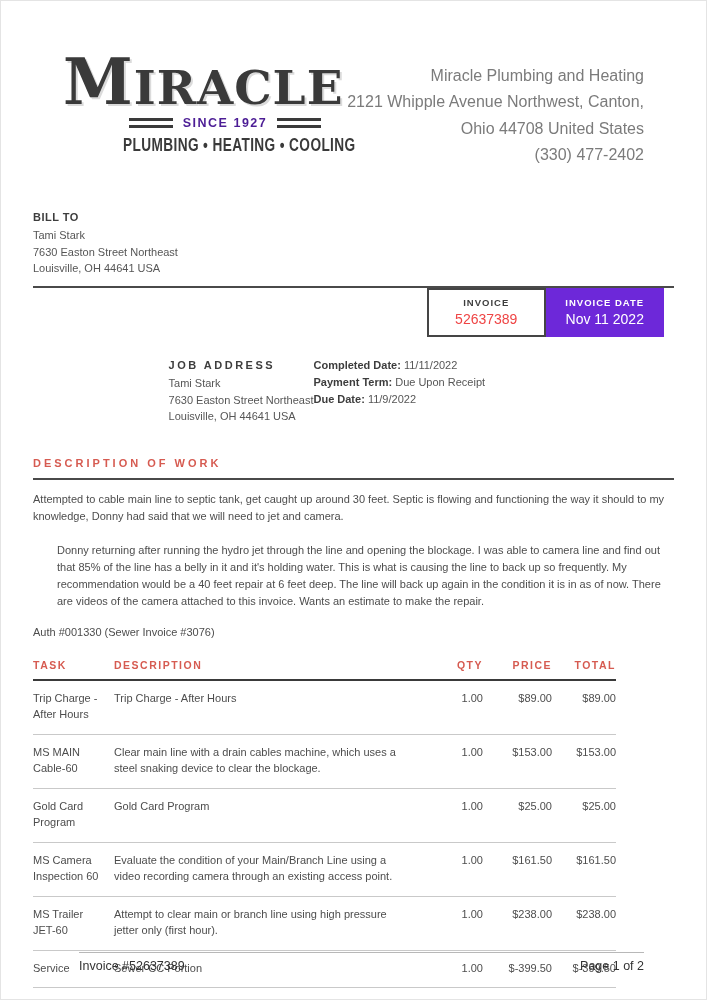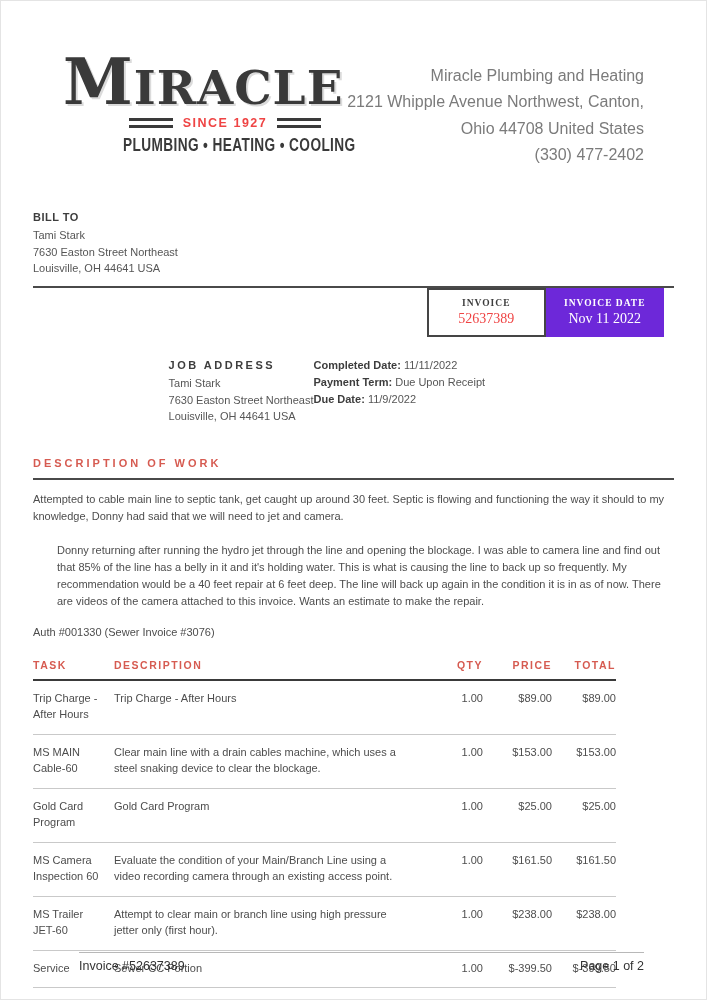--- a/index.html
+++ b/index.html
@@ -50,21 +50,21 @@
   .bar {
     width: 44px;
     height: 10px;
     border-top: 3.5px solid #3a3a3a;
     border-bottom: 3.5px solid #3a3a3a;
   }
   .since-text {
     font-size: 12.5px;
     font-weight: bold;
     letter-spacing: 1.5px;
-    color: #ef4444;
+    color: #4c1d95;
     white-space: nowrap;
   }
   .logo-tagline {
     margin: 5px 0 0 60px;
     width: 250px;
     font-size: 17.5px;
     font-weight: bold;
     letter-spacing: 0.5px;
     color: #3a3a3a;
     white-space: nowrap;
@@ -91,21 +91,20 @@
   }
 
   .hr-dark { border: 0; border-top: 2px solid #4a4a4a; margin-top: 9px; }
 
   
   .invoice-box {
     margin-left: auto;
     width: 247px;
     display: flex;
     height: 49px;
-    font-family: Liberation Serif, serif;
   }
   .invoice-cell {
     width: 118.5px;
     display: flex;
     flex-direction: column;
     justify-content: center;
     align-items: center;
     gap: 3px;
   }
   .invoice-cell.light { background: #ffffff; border: 2px solid #454545; }

